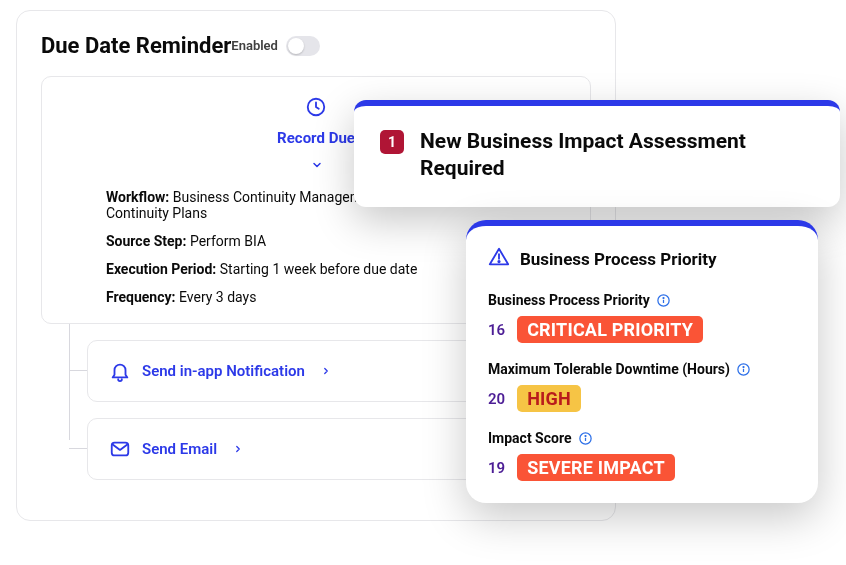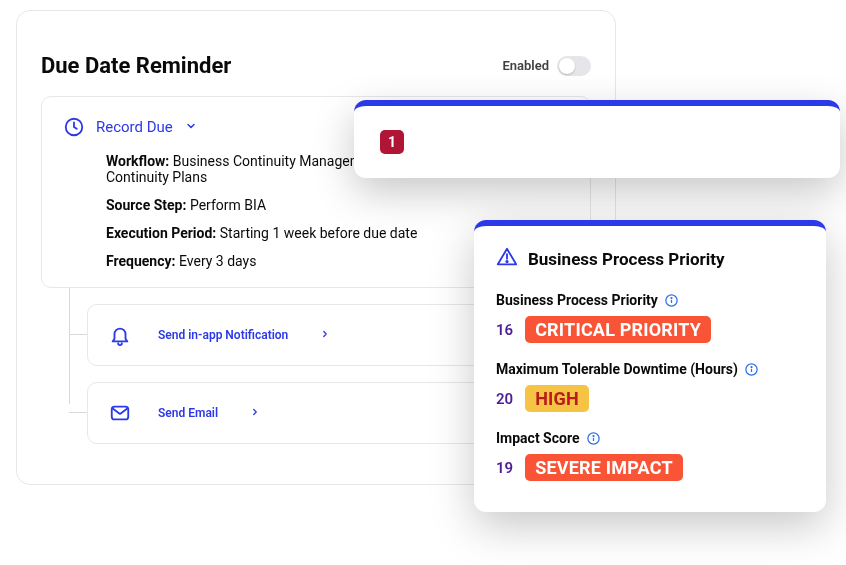--- a/index.html
+++ b/index.html
@@ -18,24 +18,23 @@
     left: 16px;
     top: 10px;
     width: 600px;
     background: #fff;
     border: 1px solid #e7e7ea;
     border-radius: 14px;
     padding: 22px 24px 24px 24px;
   }
   .card-main-header {
     display: flex;
-    justify-content: space-between;
+    justify-content: flex-start;
     align-items: center;
     margin-bottom: 18px;
-    margin-top: 20px;
   }
   .card-title {
     font-size: 22px;
     font-weight: 700;
     color: #0a0a0a;
   }
   .enabled-wrap {
     display: flex;
     align-items: center;
     gap: 8px;
@@ -69,24 +68,25 @@
     border: 1px solid #e7e7ea;
     border-radius: 10px;
     padding: 18px 20px;
     margin-bottom: 16px;
   }
   .sub-card-header {
     display: flex;
     align-items: center;
     gap: 10px;
     color: #2c39e8;
-    font-weight: 400;
+    font-weight: 700;
     font-size: 15px;
     margin-bottom: 14px;
     cursor: pointer;
+    flex-direction: column;
   }
   .icon-circle {
     width: 24px;
     height: 24px;
     display: flex;
     align-items: center;
     justify-content: center;
     flex-shrink: 0;
   }
   .chev-down {
@@ -134,24 +134,24 @@
   }
   .action-card {
     border: 1px solid #e7e7ea;
     border-radius: 10px;
     padding: 18px 20px;
     background: #fff;
   }
   .action-row {
     display: flex;
     align-items: center;
-    gap: 26px;
+    gap: 10px;
     color: #2c39e8;
     font-weight: 600;
-    font-size: 12px;
+    font-size: 15px;
     cursor: pointer;
   }
   .chev-right {
     margin-left: 6px;
     color: #2c39e8;
   }
 
   
   .notif-card {
     position: absolute;
@@ -189,26 +189,25 @@
     color: #0a0a0a;
   }
 
   
   .priority-card {
     position: absolute;
     left: 466px;
     top: 220px;
     width: 352px;
     background: #fff;
-    border-radius: 12px;
+    border-radius: 20px;
     border-top: 6px solid #2c39e8;
     box-shadow: 0 14px 44px rgba(0,0,0,0.22);
     z-index: 20;
-    padding: 20px 22px 31px 22px;
-    margin-left: 8px;
+    padding: 20px 22px 22px 22px;
   }
   .priority-header {
     display: flex;
     align-items: center;
     gap: 10px;
     font-size: 17px;
     font-weight: 700;
     color: #0a0a0a;
     margin-bottom: 20px;
   }
@@ -336,20 +335,21 @@
               </svg>
           </span>
         </div>
       </div>
     </div>
   </div>
 </div>
 
 <div class="notif-card">
   <div class="notif-badge">1</div>
+  <div class="notif-title">New Business Impact Assessment Required</div>
 </div>
 
 <div class="priority-card">
   <div class="priority-header">
     <span>
       <svg width="22" height="22" viewBox="0 0 24 24" fill="none" stroke="#2c39e8" stroke-width="2" stroke-linecap="round" stroke-linejoin="round">
           <path d="M12 3 2 20h20L12 3z"></path>
           <line x1="12" y1="9" x2="12" y2="14"></line>
           <circle cx="12" cy="17" r="0.8" fill="#2c39e8"></circle>
         </svg>

